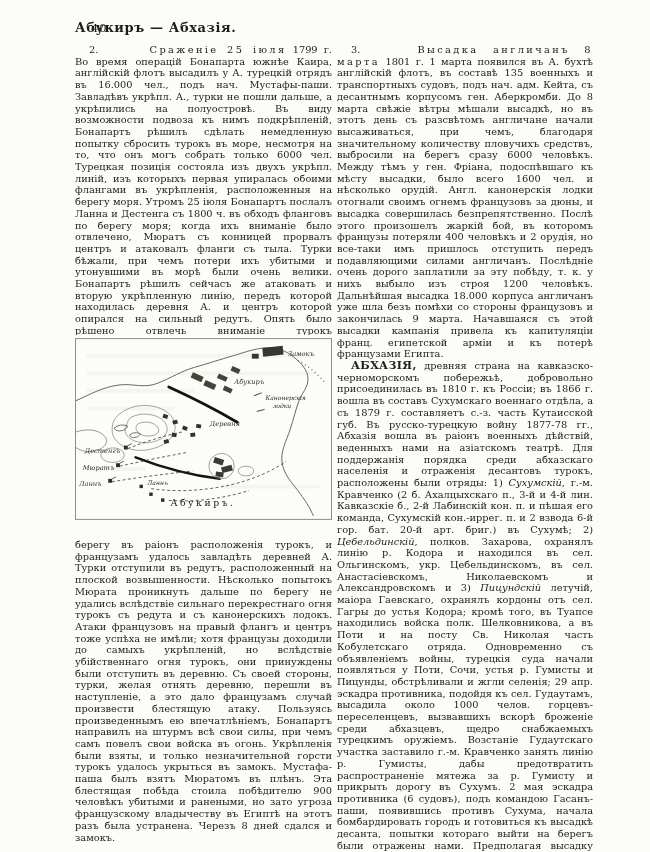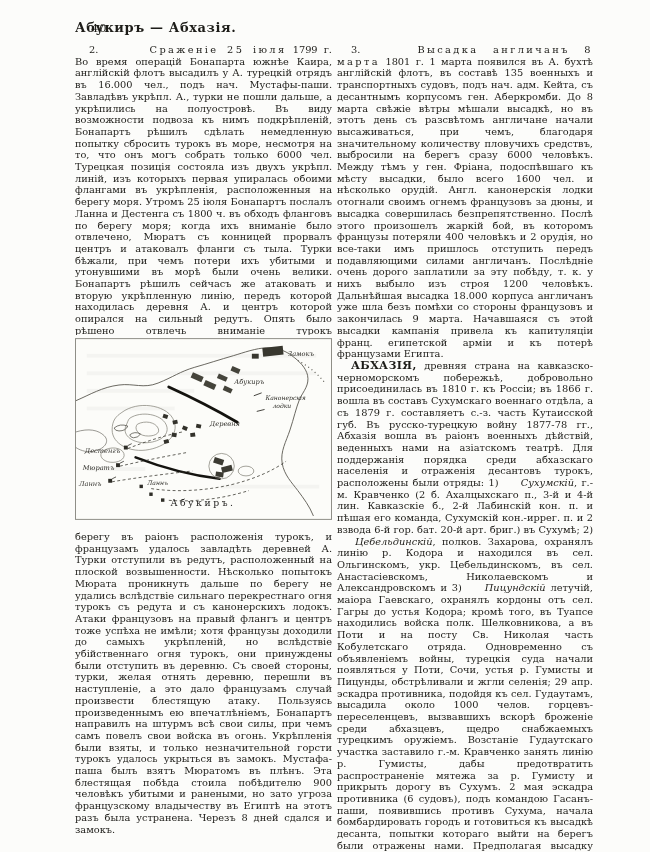--- a/index.html
+++ b/index.html
@@ -15,24 +15,24 @@
   .pagenum{position:absolute;left:16px;top:1px;font-size:11.5px;letter-spacing:1px;}
   .title{width:100%;text-align:left;font-size:13px;font-weight:bold;letter-spacing:.6px;}
   
   .col{position:absolute;top:44px;font-size:9.8px;line-height:11.7px;text-align:justify;}
   .col-left{left:75px;width:257px;}
   .col-right{left:337px;width:256px;}
   p.para{margin:0;text-indent:14px;}
   .block-clip{height:291px;overflow:hidden;}
   .spaced{letter-spacing:2.4px;margin-left:45px;}
   .headword{font-weight:bold;font-size:11px;letter-spacing:.4px;}
-  .detname{font-style:italic;margin-left:18px;}
+  .detname{font-style:italic;}
   .para-abkhazia{margin-top:7px;}
   
-  figure.map{margin:3px 0 11px 0;width:268px;border-radius:30px;}
+  figure.map{margin:3px 0 19px 0;width:268px;border-radius:30px;}
   figure.map svg{display:block;}
   .ml{font:italic 6.8px "DejaVu Serif",serif;fill:#2c2b26;}
   .ml-sm{font:italic 6.2px "DejaVu Serif",serif;fill:#2c2b26;}
   .cap{font:9.5px "DejaVu Serif",serif;fill:#232220;letter-spacing:2.6px;}
 </style>
 </head>
 <body>
 
 <div class="page">
 

